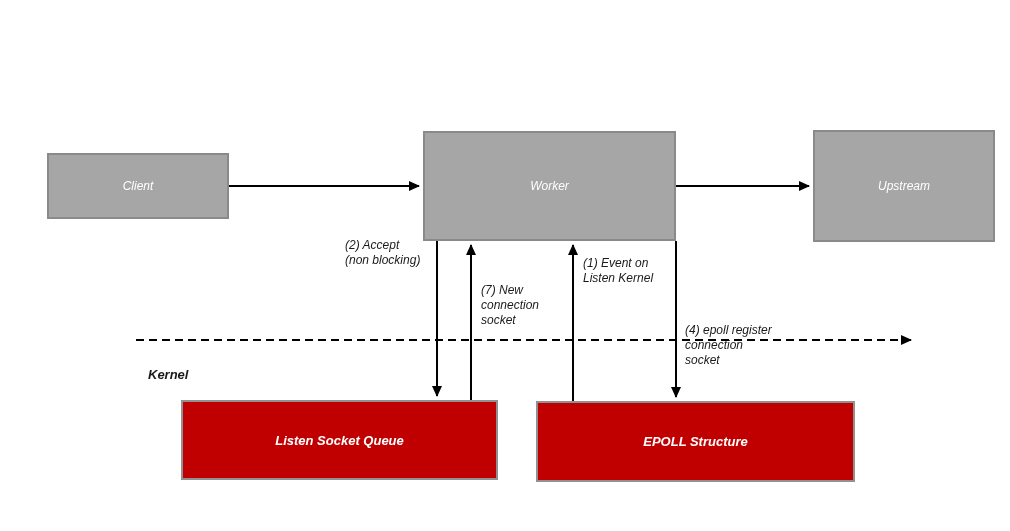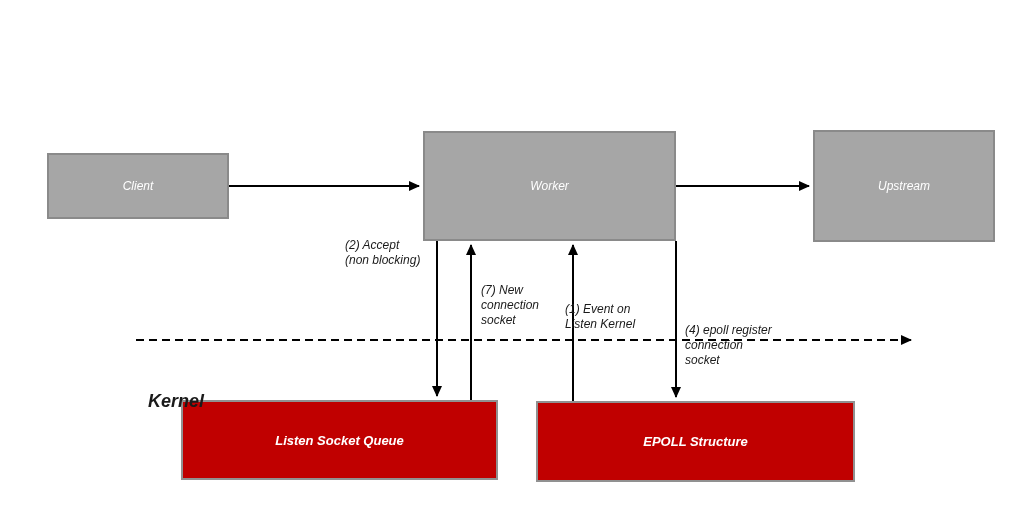--- a/index.html
+++ b/index.html
@@ -54,30 +54,29 @@
   .ann {
     position: absolute;
     color: var(--label-text, #1a1a1a);
     font-size: 12px;
     line-height: 15px;
     white-space: nowrap;
   }
   .ann span { display: block; }
   .ann-accept   { left: 345px; top: 238px; }
   .ann-newconn  { left: 481px; top: 283px; }
-  .ann-event    { left: 565px; top: 256px; margin-top: 46px; }
+  .ann-event    { left: 583px; top: 256px; }
   .ann-register { left: 685px; top: 285px; margin-top: 38px; }
   .kernel-label {
     position: absolute;
     left: 148px;
     top: 367px;
     color: var(--label-text, #1a1a1a);
-    font-size: 18px;
+    font-size: 13px;
     font-weight: bold;
-    margin-top: 24px;
   }
 </style>
 </head>
 <body>
 
 <div class="stage">
 
   <svg class="arrows" viewBox="0 0 1010 531" xmlns="http://www.w3.org/2000/svg">
     <defs>
       <marker id="arrowhead" markerWidth="5.5" markerHeight="5" refX="5" refY="2.5" orient="auto" markerUnits="strokeWidth">

